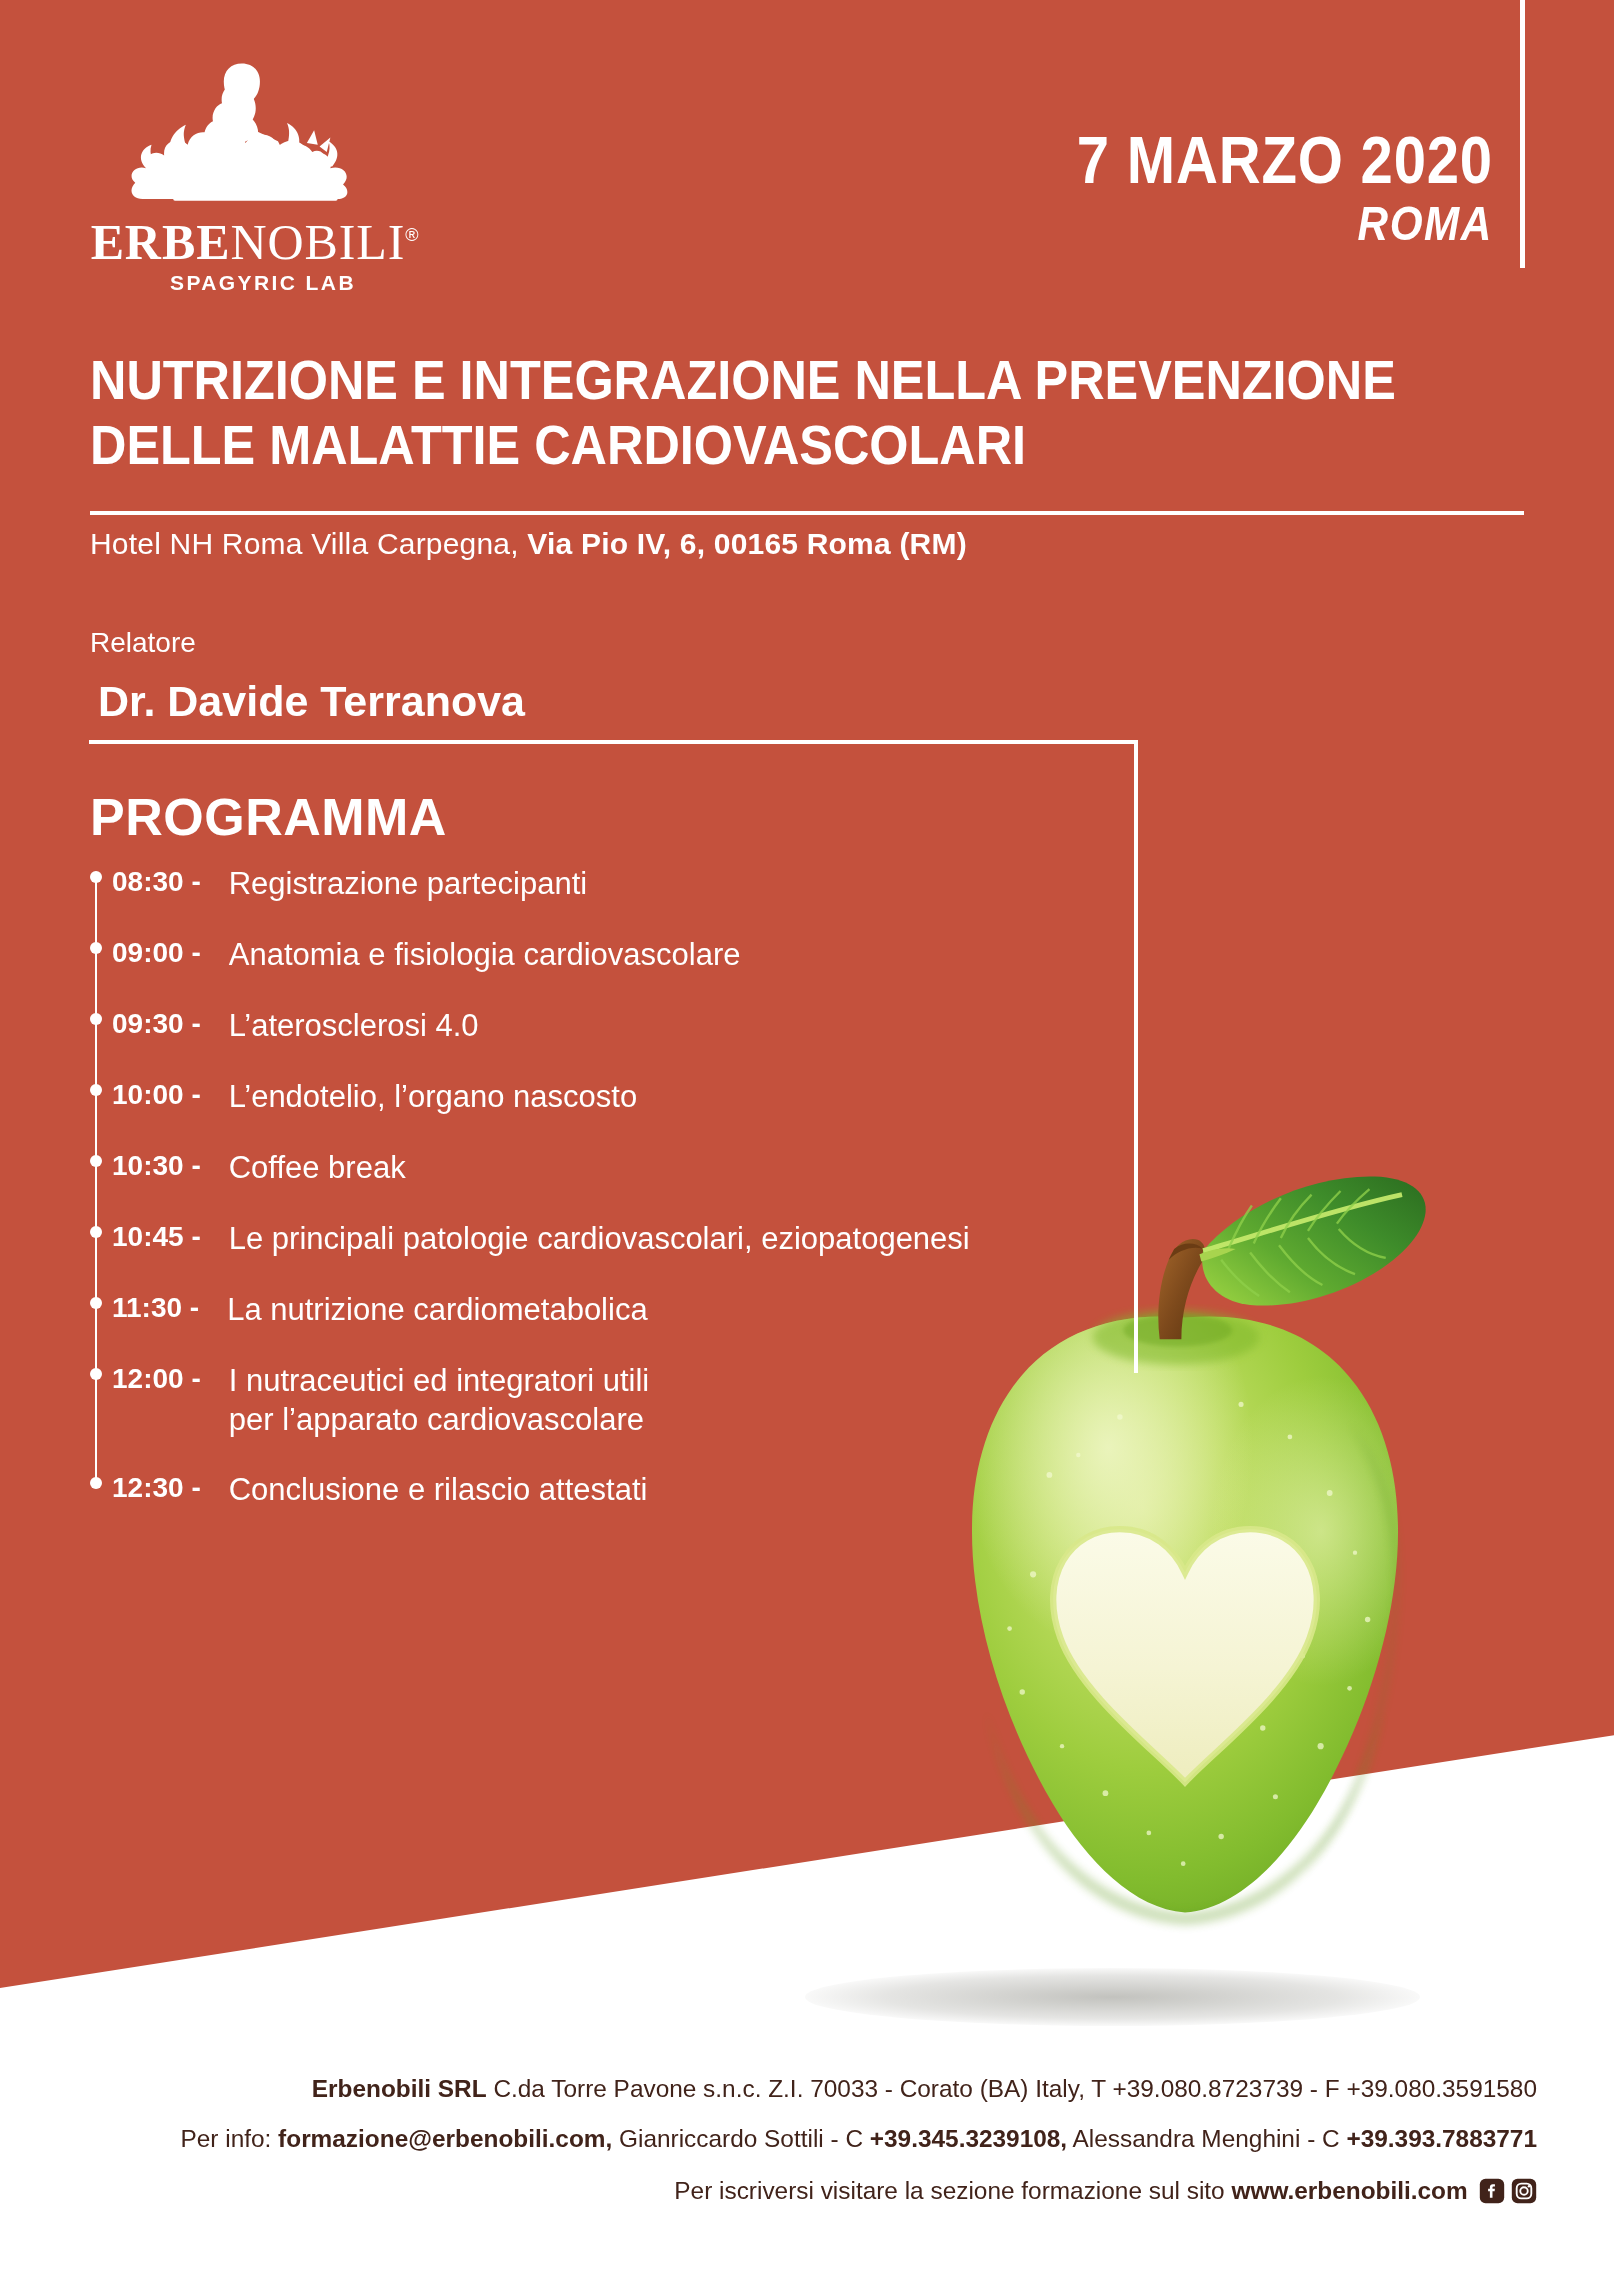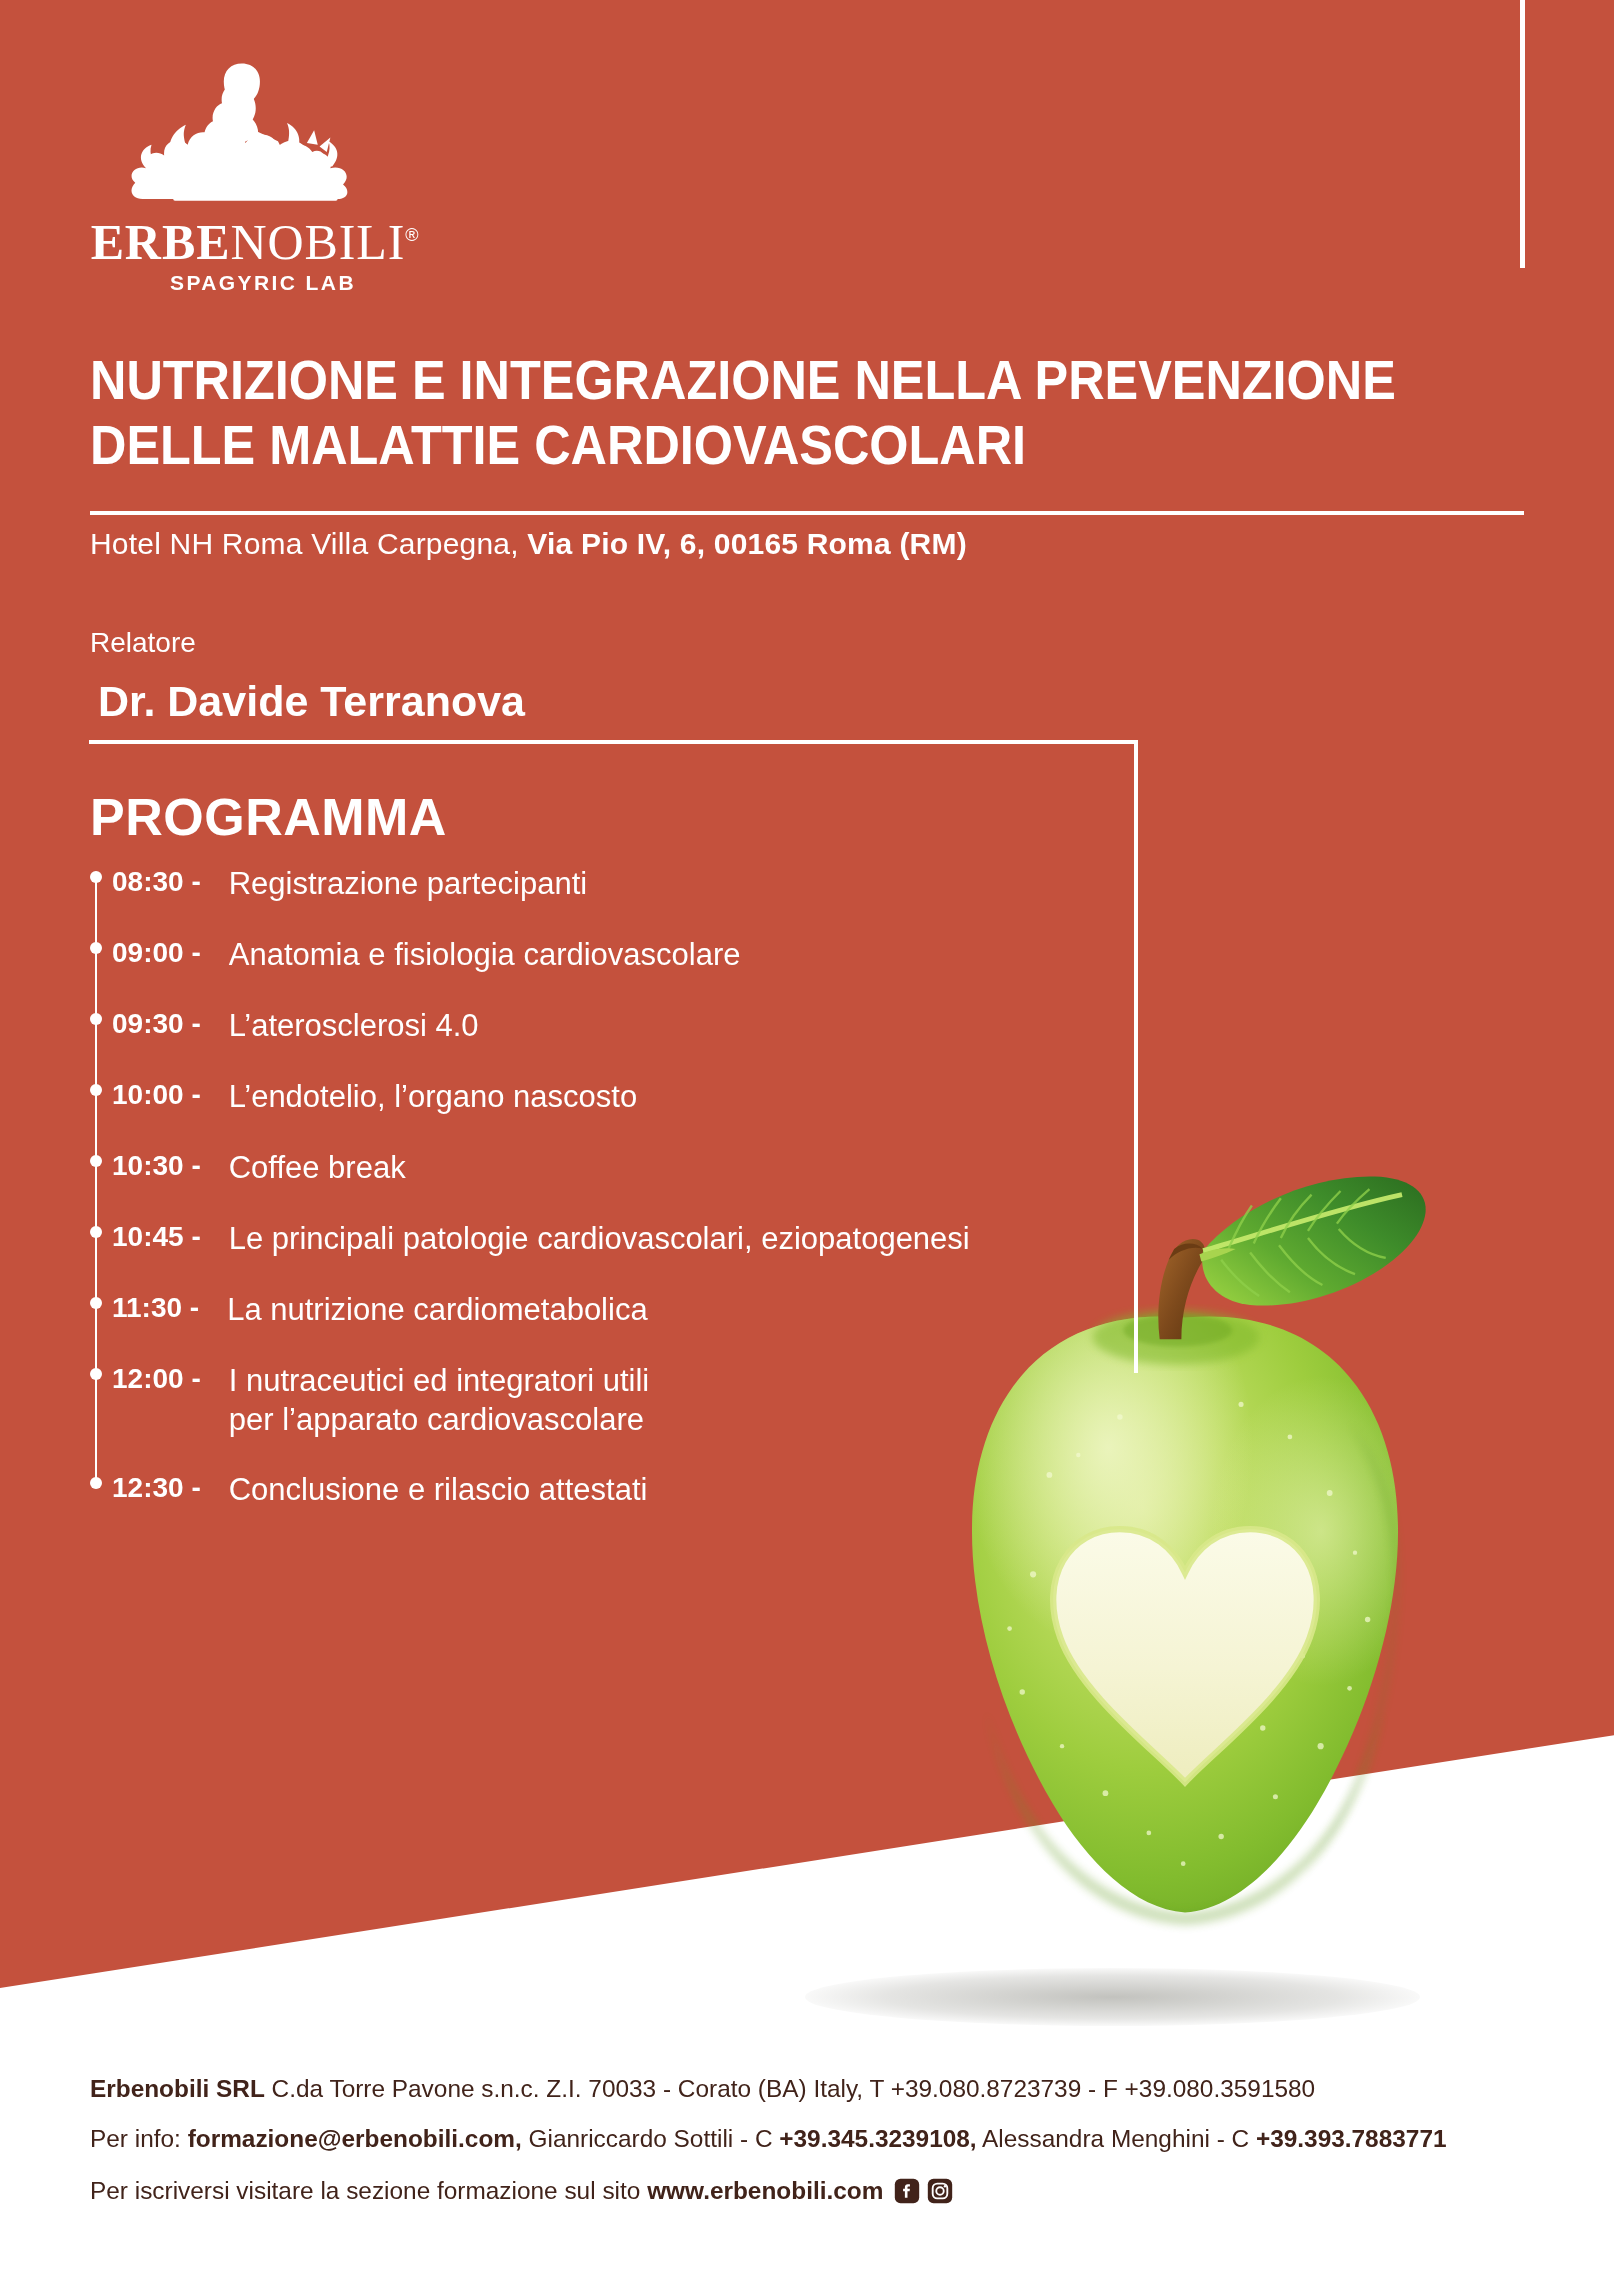--- a/index.html
+++ b/index.html
@@ -266,21 +266,21 @@
 
   
   .footer {
     position: absolute;
     left: 90px; top: 2077px;
     width: 1447px;
     color: #41231A;
     font-family: "Liberation Sans Narrow", "Liberation Sans", sans-serif;
     z-index: 7;
   }
-  .f-line { font-size: 24.4px; line-height: 1.0; margin-bottom: 26px; white-space: nowrap; }
+  .f-line { font-size: 24.4px; line-height: 1.0; margin-bottom: 26px; white-space: nowrap; text-align: right; }
   .f-line b { font-weight: 700; }
   .f-social { display: inline-flex; gap: 6.3px; vertical-align: -5.4px; margin-left: 11px; }
   .f-icon { width: 26px; height: 26px; display: inline-block; }
 </style>
 </head>
 <body>
 
 <div class="poster">
 
   <div class="red-bg"></div>
@@ -325,20 +325,24 @@
           <rect x="60" y="165" width="182" height="5" rx="2"></rect>
         </g>
       </svg>
     </div>
     <div class="logo-word">
       <span class="wb">ERBE</span><span class="wl">NOBILI</span><span class="logo-reg">®</span>
     </div>
     <div class="logo-sub">SPAGYRIC LAB</div>
   </div>
 
+  <div class="date-block">
+    <div class="date-main">7 MARZO 2020</div>
+    <div class="date-city">ROMA</div>
+  </div>
 
   <div class="title">
     <div class="title-line">NUTRIZIONE E INTEGRAZIONE NELLA PREVENZIONE</div>
     <div class="title-line">DELLE MALATTIE CARDIOVASCOLARI</div>
   </div>
   <div class="title-rule"></div>
 
   <div class="venue"><b>Hotel NH Roma Villa Carpegna,</b><span class="norm"> Via Pio IV, 6, 00165 Roma (RM)</span></div>
 
   <div class="speaker-label">Relatore</div>

